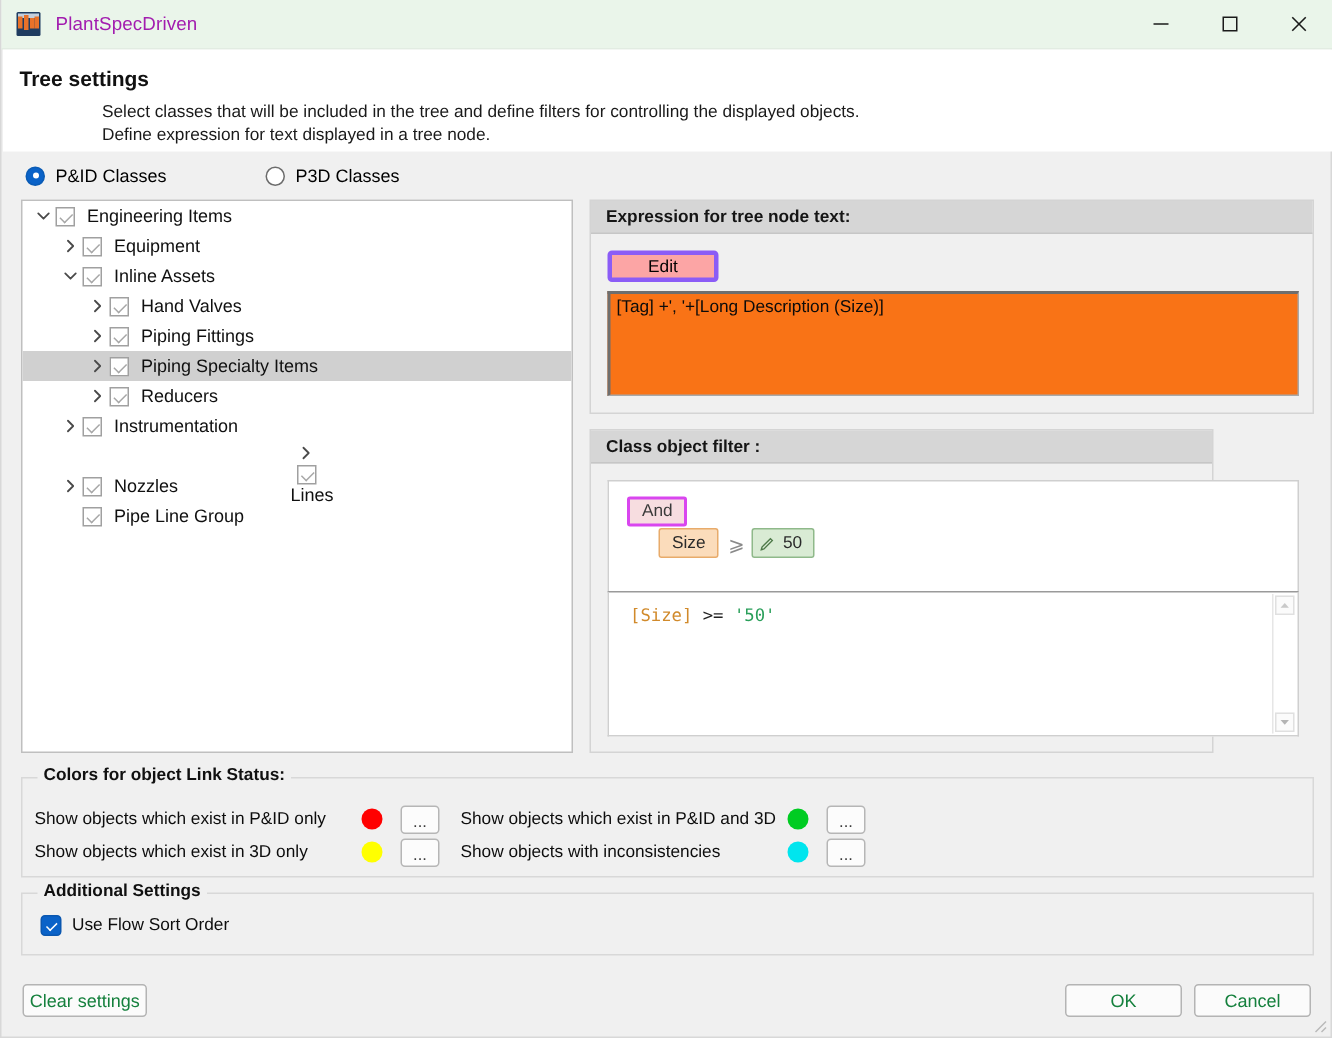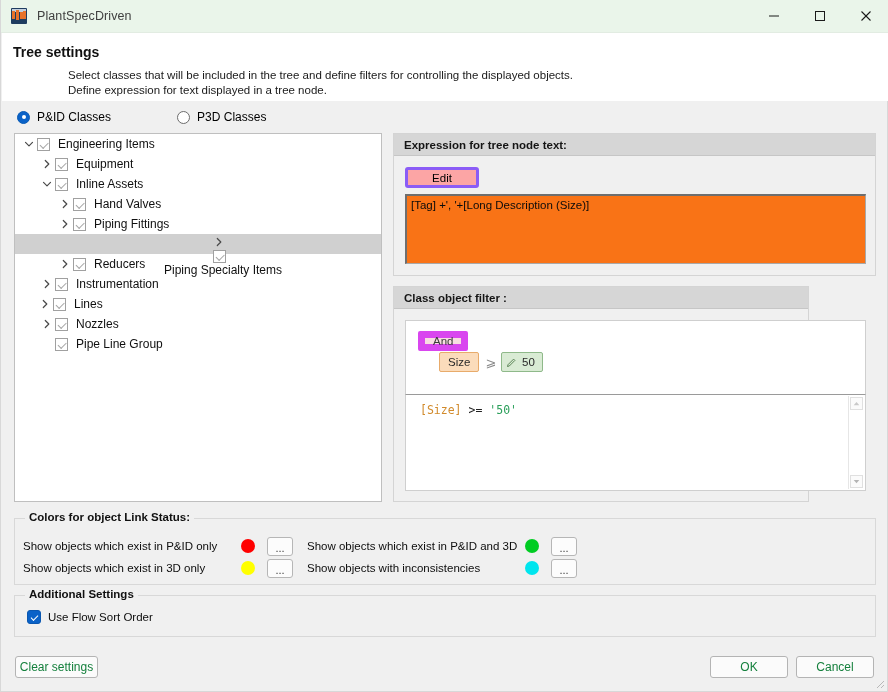--- a/index.html
+++ b/index.html
@@ -53,21 +53,21 @@
   .tb-icon .b2 { left: 5px; top: 2px; width: 3px; height: 10px; }
   .tb-icon .b3 { left: 9px; top: 4px; width: 3px; height: 7px; }
   .tb-icon .b4 { left: 12px; top: 3px; width: 3px; height: 8px; }
   .tb-icon .grid {
     position: absolute; left: 1px; top: 1px; right: 1px; height: 3px;
     background: #c3cfdd;
   }
   .tb-title {
     margin-left: 10px;
     font-size: 12.5px;
-    color: #404040;
+    color: #a21caf;
     letter-spacing: 0.1px;
   }
   .tb-buttons {
     margin-left: auto;
     display: flex;
     height: 33px;
   }
   .tb-btn {
     width: 46px; height: 33px;
     display: flex; align-items: center; justify-content: center;
@@ -255,21 +255,21 @@
     padding: 0 8px;
     font-size: 11.5px;
     border-radius: 2px;
     box-sizing: border-box;
     cursor: default;
   }
   .chip-and {
     position: absolute;
     left: 12px; top: 10px;
     background: #f7dde0;
-    border: 7px solid #d946ef;
+    border: 2px solid #d946ef;
     color: #3a3a3a;
   }
   .chip-field {
     position: absolute;
     left: 33px; top: 31px;
     background: #fbdcbb;
     border: 1px solid #e8ab6b;
     color: #2a2a2a;
   }
   .op-sym {
@@ -529,21 +529,21 @@
         </div>
         <div class="tree-row" style="padding-left: 42px;">
           <span class="tw-chev">
             <svg width="10" height="10" viewBox="0 0 10 10">
               <path d="M3.3 1.5 L6.8 5 L3.3 8.5" fill="none" stroke="#4a4a4a" stroke-width="1.2" stroke-linecap="round" stroke-linejoin="round"></path>
             </svg>
           </span>
           <span class="tw-cb checked"></span>
           <span class="tw-label">Piping Fittings</span>
         </div>
-        <div class="tree-row selected" style="padding-left: 42px; flex-direction: column;">
+        <div class="tree-row selected" style="padding-left: 42px;">
           <span class="tw-chev">
             <svg width="10" height="10" viewBox="0 0 10 10">
               <path d="M3.3 1.5 L6.8 5 L3.3 8.5" fill="none" stroke="#4a4a4a" stroke-width="1.2" stroke-linecap="round" stroke-linejoin="round"></path>
             </svg>
           </span>
           <span class="tw-cb checked"></span>
           <span class="tw-label">Piping Specialty Items</span>
         </div>
         <div class="tree-row" style="padding-left: 42px;">
           <span class="tw-chev">
@@ -556,21 +556,21 @@
         </div>
         <div class="tree-row" style="padding-left: 24px;">
           <span class="tw-chev">
             <svg width="10" height="10" viewBox="0 0 10 10">
               <path d="M3.3 1.5 L6.8 5 L3.3 8.5" fill="none" stroke="#4a4a4a" stroke-width="1.2" stroke-linecap="round" stroke-linejoin="round"></path>
             </svg>
           </span>
           <span class="tw-cb checked"></span>
           <span class="tw-label">Instrumentation</span>
         </div>
-        <div class="tree-row" style="padding-left: 22px;">
+        <div class="tree-row" style="padding-left: 12px; flex-direction: column;">
           <span class="tw-chev">
             <svg width="10" height="10" viewBox="0 0 10 10">
               <path d="M3.3 1.5 L6.8 5 L3.3 8.5" fill="none" stroke="#4a4a4a" stroke-width="1.2" stroke-linecap="round" stroke-linejoin="round"></path>
             </svg>
           </span>
           <span class="tw-cb checked"></span>
           <span class="tw-label">Lines</span>
         </div>
         <div class="tree-row" style="padding-left: 24px;">
           <span class="tw-chev">

